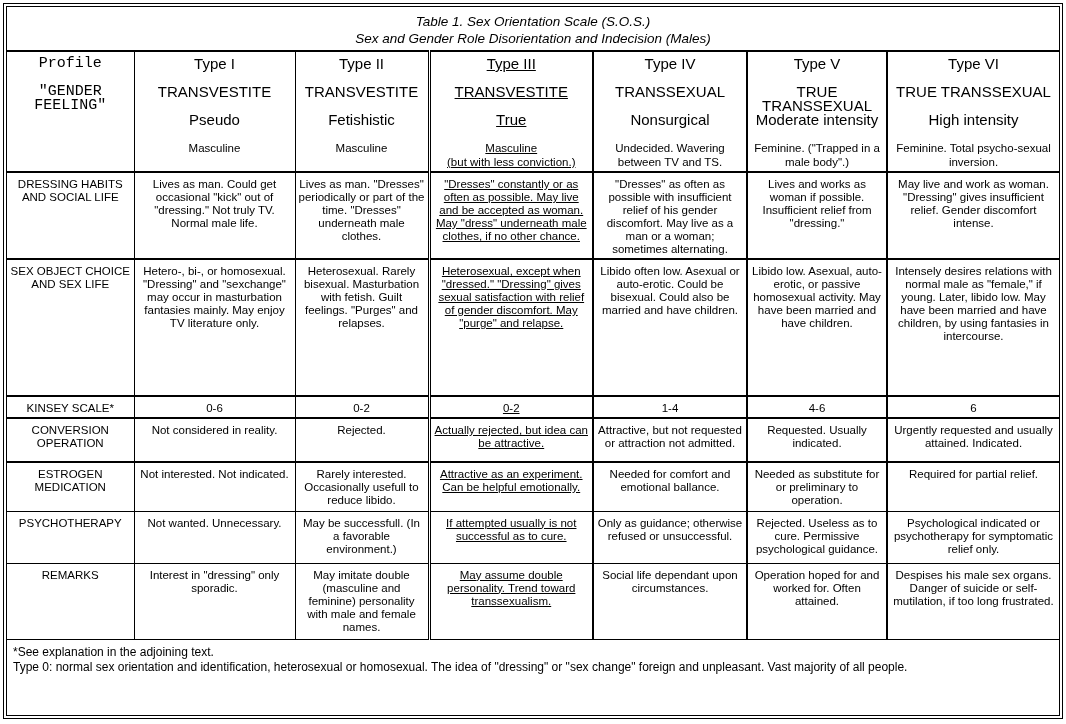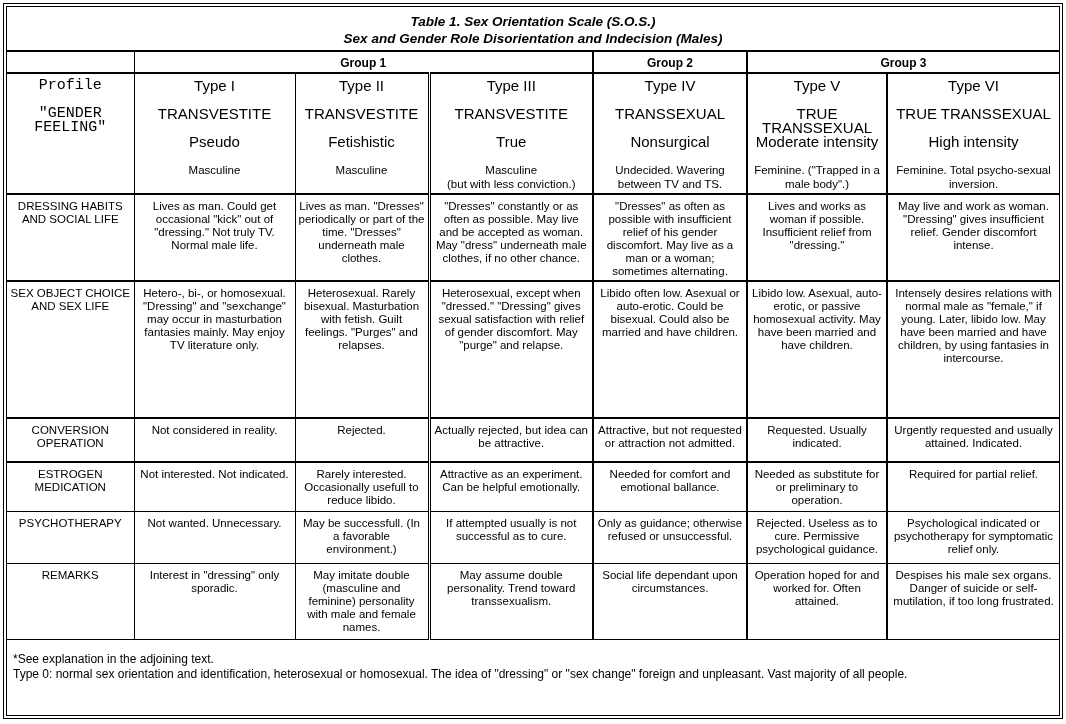--- a/index.html
+++ b/index.html
@@ -2,36 +2,36 @@
 <html><head>
 <meta charset="utf-8">
 <style>
   html,body{margin:0;padding:0;background:#ffffff;}
   body{width:1066px;height:724px;font-family:"Liberation Sans",sans-serif;color:#000;}
   .frame{box-sizing:border-box;margin:3px;width:1060px;height:716px;border:4px double #000;}
   table{border-collapse:collapse;table-layout:fixed;width:100%;height:100%;}
   td{vertical-align:top;text-align:center;padding:5px 3px 2px;font-size:11.5px;line-height:13px;overflow:hidden;word-wrap:break-word;}
   
   td.b1{border-left:1px solid #000;}
-  td.bdd{border-left:3px double #000;}
+  td.bdd{border-left:3px double #000;text-decoration:underline;}
   td.b2{border-left:2px solid #000;}
   
   tr.hb2 > td{border-bottom:2px solid #000;}
   tr.hb1 > td{border-bottom:1px solid #000;}
   
   .title-cell{padding-top:6px;}
-  .title-line{font-size:13.5px;line-height:17px;font-weight:bold;font-style:italic;}
+  .title-line{font-size:13.5px;line-height:17px;font-weight:normal;font-style:italic;}
   
   .grp{font-weight:bold;font-size:12px;padding-top:5px;}
   
   .pline{height:14px;line-height:14px;margin-bottom:14px;font-size:15px;}
   .pfeel{line-height:14px;font-size:11.5px;white-space:pre-line;}
   .profile-label{font-family:Liberation Mono, monospace;}
   
-  .footnote-cell{text-align:left;padding:12px 6px;font-size:12px;line-height:15px;}
+  .footnote-cell{text-align:left;padding:5px 6px;font-size:12px;line-height:15px;}
 </style>
 </head>
 <body>
 
 <div class="frame">
 <table>
   <colgroup>
     <col style="width:127px">
         <col style="width:161px">
         <col style="width:134px">
@@ -42,26 +42,20 @@
   </colgroup>
 
   <tbody>
         <tr class="hb2" style="height:44px">
     <td colspan="7" class="title-cell">
       <div class="title-line">Table 1. Sex Orientation Scale (S.O.S.)</div>
       <div class="title-line">Sex and Gender Role Disorientation and Indecision (Males)</div>
     </td>
   </tr>
 
-  <tr class="hb2" style="height:22px">
-    <td></td>
-    <td colspan="3" class="b1 grp">Group 1</td>
-    <td class="b2 grp">Group 2</td>
-    <td colspan="2" class="b2 grp">Group 3</td>
-  </tr>
 
   <tr class="hb2" style="height:112px">
     <td class="profile-label">
       <div class="pline">Profile</div>
       <div class="pline">"GENDER FEELING"</div>
     </td>
     <td class="b1">
       <div class="pline">Type I</div>
       <div class="pline">TRANSVESTITE</div>
       <div class="pline">Pseudo</div>
@@ -113,20 +107,29 @@
   <tr class="hb2" style="height:137px">
     <td>SEX OBJECT CHOICE AND SEX LIFE</td>
     <td class="b1">Hetero-, bi-, or homosexual. "Dressing" and "sexchange" may occur in masturbation fantasies mainly. May enjoy TV literature only.</td>
     <td class="b1">Heterosexual. Rarely bisexual. Masturbation with fetish. Guilt feelings. "Purges" and relapses.</td>
     <td class="bdd">Heterosexual, except when "dressed." "Dressing" gives sexual satisfaction with relief of gender discomfort. May "purge" and relapse.</td>
     <td class="b2">Libido often low. Asexual or auto-erotic. Could be bisexual. Could also be married and have children.</td>
     <td class="b2">Libido low. Asexual, auto-erotic, or passive homosexual activity. May have been married and have children.</td>
     <td class="b2">Intensely desires relations with normal male as "female," if young. Later, libido low. May have been married and have children, by using fantasies in intercourse.</td>
   </tr>
 
+  <tr class="hb2" style="height:20px">
+    <td>KINSEY SCALE*</td>
+    <td class="b1">0-6</td>
+    <td class="b1">0-2</td>
+    <td class="bdd">0-2</td>
+    <td class="b2">1-4</td>
+    <td class="b2">4-6</td>
+    <td class="b2">6</td>
+  </tr>
 
   <tr class="hb2" style="height:44px">
     <td>CONVERSION OPERATION</td>
     <td class="b1">Not considered in reality.</td>
     <td class="b1">Rejected.</td>
     <td class="bdd">Actually rejected, but idea can be attractive.</td>
     <td class="b2">Attractive, but not requested or attraction not admitted.</td>
     <td class="b2">Requested. Usually indicated.</td>
     <td class="b2">Urgently requested and usually attained. Indicated.</td>
   </tr>

